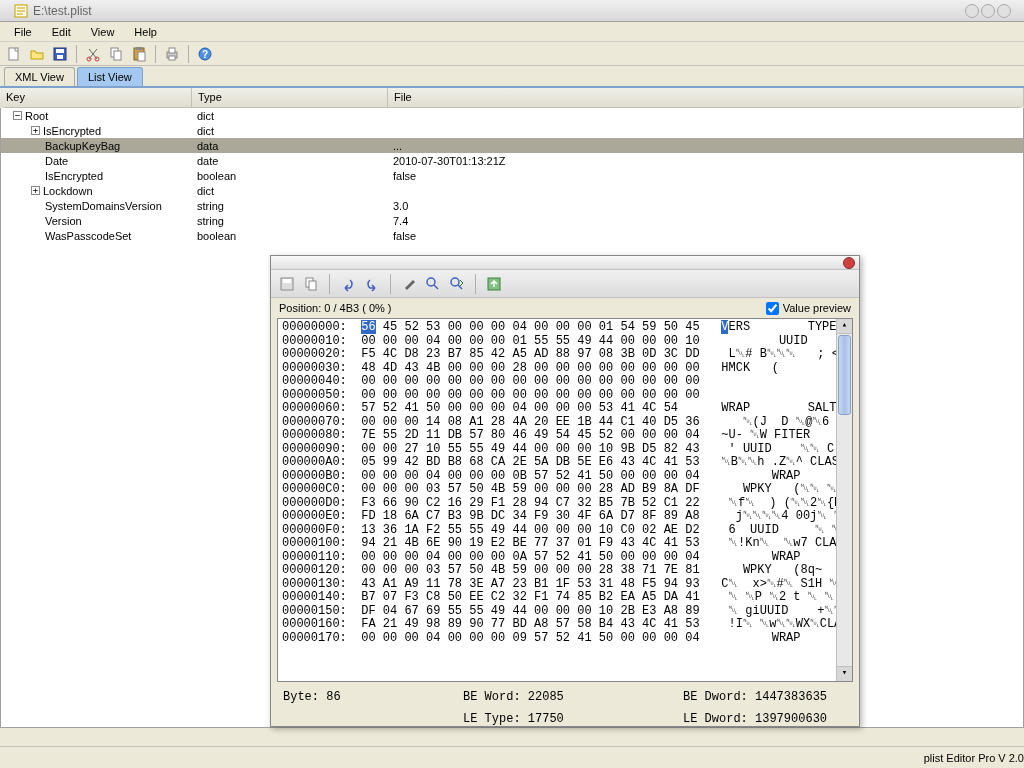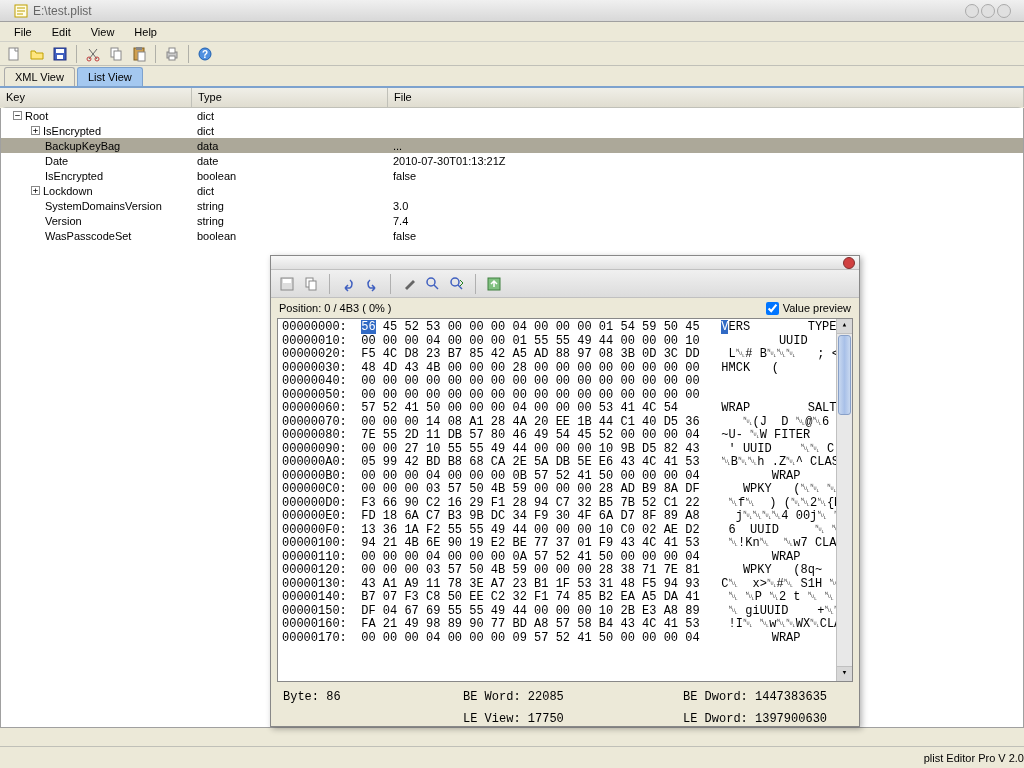--- a/index.html
+++ b/index.html
@@ -299,20 +299,20 @@
       <div class="hex-scroll-arrow up">▴</div>
       <div class="hex-scrollthumb"></div>
       <div class="hex-scroll-arrow down">▾</div>
     </div>
   </div>
   <div class="hex-footer">
     <div><span>Byte:</span> <span>86</span></div>
     <div><span>BE Word:</span> <span>22085</span></div>
     <div><span>BE Dword:</span> <span>1447383635</span></div>
     <div></div>
-    <div><span>LE View:</span> <span>17750</span></div>
+    <div><span>LE Type:</span> <span>17750</span></div>
     <div><span>LE Dword:</span> <span>1397900630</span></div>
   </div>
 </div>
 
 <div class="statusbar">
   <span>plist Editor Pro V 2.0</span>
 </div>
 
 </body></html>

